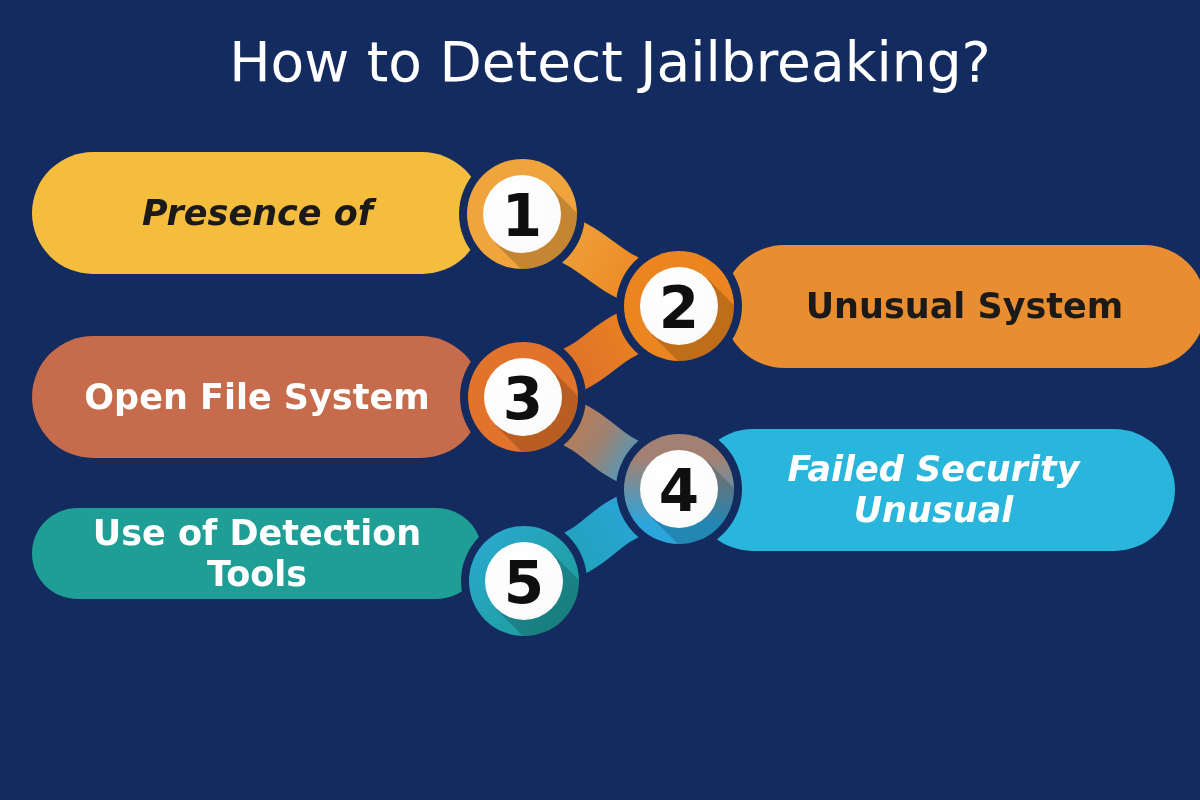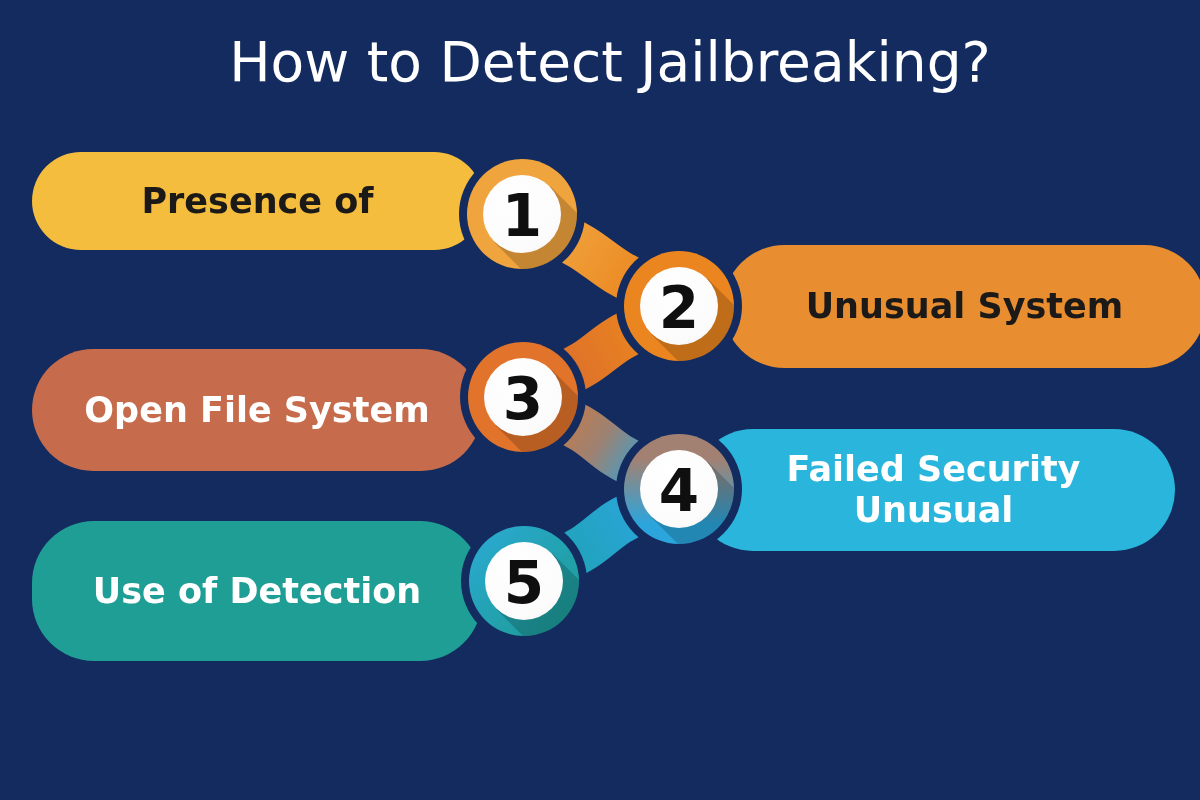--- a/index.html
+++ b/index.html
@@ -12,25 +12,25 @@
     position:absolute;top:20px;left:0;width:1200px;
     text-align:center;color:#FFFFFF;
     font-size:55px;font-weight:400;letter-spacing:0px;margin:10px;
   }
   .pill{
     position:absolute;border-radius:62px;
     display:flex;flex-direction:column;align-items:center;justify-content:center;
     text-align:center;font-weight:800;font-size:35px;line-height:1.16;
     z-index:1;
   }
-  .p1{left:32px;top:152px;width:451px;height:98px;}
+  .p1{left:32px;top:152px;width:451px;height:122px;font-style:italic;}
   .p2{left:723px;top:245px;width:483px;height:123px;}
   .p3{left:32px;top:336px;width:450px;height:122px;}
   .p4{left:692px;top:429px;width:483px;height:122px;}
-  .p5{left:32px;top:521px;width:450px;height:140px;}
+  .p5{left:32px;top:508px;width:450px;height:91px;}
   .chain{
     position:absolute;left:0;top:0;width:1200px;height:800px;
     z-index:2;pointer-events:none;
   }
   .num{
     font-family:"DejaVu Sans","Liberation Sans",sans-serif;
     font-size:58px;font-weight:bold;fill:#0F0F10;
   }
 </style>
 </head>
@@ -41,31 +41,32 @@
   <h1 class="title">How to Detect Jailbreaking?</h1>
 
   <div class="pill p1" style="background-color: rgb(245, 189, 62); color: rgb(27, 26, 24);">
     <span>Presence of</span>
   </div>
 
   <div class="pill p2" style="background-color: rgb(233, 142, 48); color: rgb(27, 26, 24);">
     <span>Unusual System</span>
   </div>
 
-  <div class="pill p3" style="background-color: rgb(198, 107, 75); color: rgb(255, 255, 255); margin-top: 13px;">
+  <div class="pill p3" style="background-color: rgb(198, 107, 75); color: rgb(255, 255, 255);">
     <span>Open File System</span>
   </div>
 
-  <div class="pill p4" style="background-color: rgb(42, 182, 220); color: rgb(255, 255, 255);">
+  <div class="pill p4" style="background-color: rgb(42, 182, 220); color: rgb(255, 255, 255); font-style: italic;">
     <span>Failed Security</span>
     <span>Unusual</span>
   </div>
 
   <div class="pill p5" style="background-color: rgb(31, 158, 149); color: rgb(255, 255, 255);">
     <span>Use of Detection</span>
+    <span>Tools</span>
   </div>
 
   <svg class="chain" viewBox="0 0 1200 800">
     <defs>
       <radialGradient id="ball" cx="0.38" cy="0.30" r="0.95">
         <stop offset="0" stop-color="#FFFFFF"></stop>
         <stop offset="0.72" stop-color="#FBFBFB"></stop>
         <stop offset="1" stop-color="#E2E2E2"></stop>
       </radialGradient>
       <linearGradient id="l12" gradientUnits="userSpaceOnUse" x1="552" y1="230" x2="650" y2="292">

